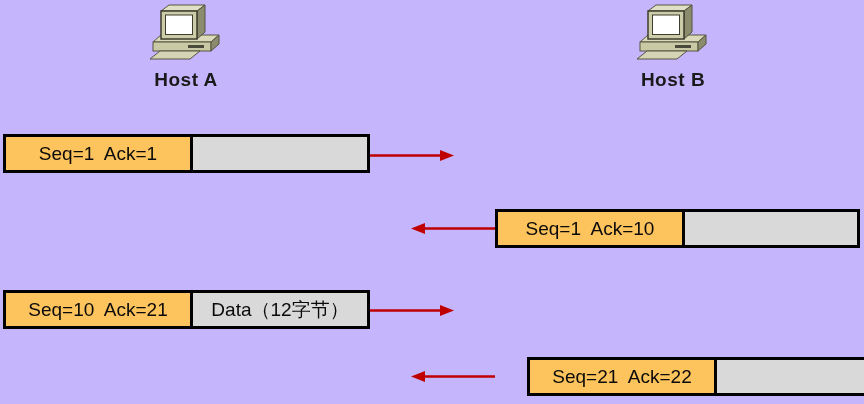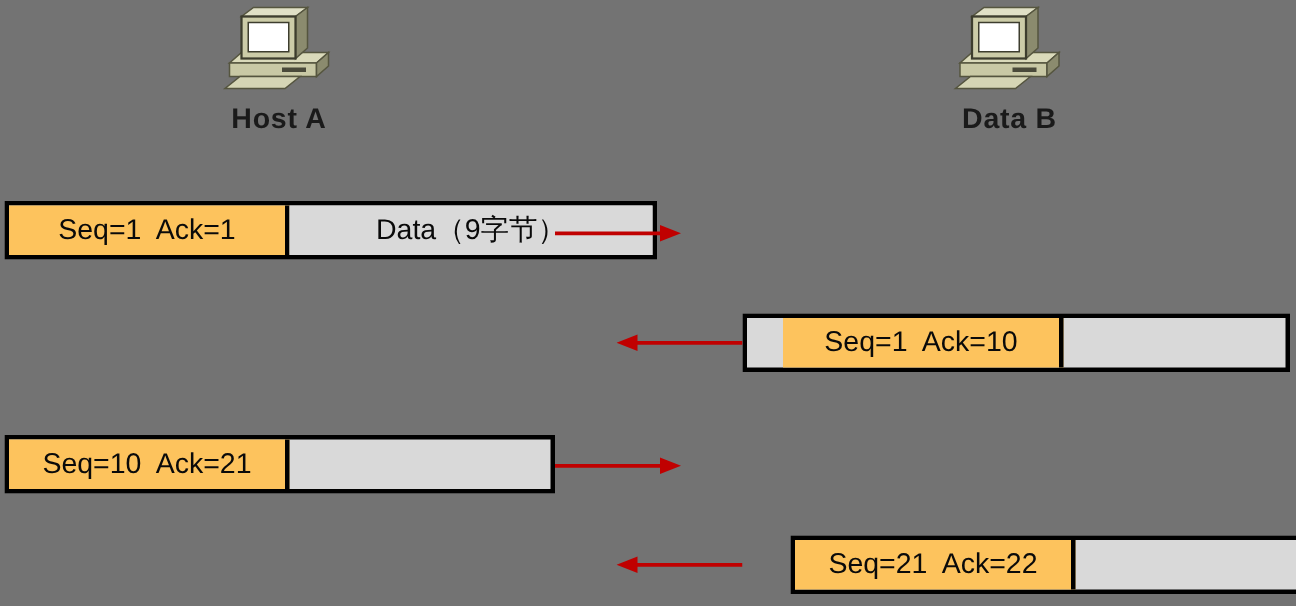--- a/index.html
+++ b/index.html
@@ -3,21 +3,21 @@
 <meta charset="utf-8">
 <style>
   * { margin: 0; padding: 0; box-sizing: border-box; }
   html, body { background: #ffffff; }
   body { font-family: "Liberation Sans", "DejaVu Sans", sans-serif; }
 
   .canvas {
     position: relative;
     width: 864px;
     height: 404px;
-    background: #737373;
+    background: #c4b5fd;
     overflow: hidden;
   }
 
   
   .host {
     position: absolute;
     width: 142px;
     text-align: center;
   }
   .host-a { left: 115px; top: 4px; }
@@ -32,22 +32,22 @@
   }
 
   
   .msg {
     position: absolute;
     display: flex;
     height: 39px;
     border: 3px solid var(--border, #000000);
     background: var(--data-fill, #D9D9D9);
   }
-  .msg-1 { left: 3px;   top: 134px; width: 435px; }
-  .msg-2 { left: 495px; top: 209px; width: 365px; padding-left: 24px; }
+  .msg-1 { left: 3px;   top: 134px; width: 367px; }
+  .msg-2 { left: 495px; top: 209px; width: 365px; }
   .msg-3 { left: 3px;   top: 290px; width: 367px; }
   .msg-4 { left: 495px; top: 357px; width: 365px; margin-left: 32px; }
 
   .seg {
     display: flex;
     align-items: center;
     justify-content: center;
     font-size: 19px;
     color: #0a0a0a;
     white-space: pre;
@@ -101,46 +101,46 @@
       <polygon points="5,38 63,38 71,31 13,31" fill="#DADABA" stroke="#55553F" stroke-width="1"></polygon>
       <polygon points="13,7 49,7 57,1 21,1" fill="#E0E0C6" stroke="#55553F" stroke-width="1"></polygon>
       <polygon points="49,7 57,1 57,28 49,35" fill="#8B8B6E" stroke="#55553F" stroke-width="1"></polygon>
       <rect x="13" y="7" width="36" height="28" fill="#CCCCA8" stroke="#3d3d2e" stroke-width="1.5"></rect>
       <rect x="17.5" y="11" width="27" height="19.5" fill="#ffffff" stroke="#3d3d2e" stroke-width="1"></rect>
       <rect x="5" y="38" width="58" height="9" fill="#C9C9A5" stroke="#55553F" stroke-width="1"></rect>
       <polygon points="63,38 71,31 71,40 63,47" fill="#8B8B6E" stroke="#55553F" stroke-width="1"></polygon>
       <rect x="40" y="41" width="16" height="3" fill="#4a4a3a"></rect>
       <polygon points="12,47 52,47 42,55 2,55" fill="#D5D5B5" stroke="#55553F" stroke-width="1"></polygon>
     </svg>
-    <div class="host-label">Data B</div>
+    <div class="host-label">Host B</div>
   </div>
 
   <div class="msg msg-1">
     <div class="seg seg-header">Seq=1  Ack=1</div>
-    <div class="seg seg-data">Data（9字节）</div>
   </div>
   <div class="arrow arrow-1">
     <svg width="84" height="15" viewBox="0 0 84 15">
       <line x1="0" y1="7.5" x2="71" y2="7.5" stroke="#C00000" stroke-width="2.5"></line>
       <polygon points="70,2 84,7.5 70,13" fill="#C00000"></polygon>
     </svg>
   </div>
 
   <div class="msg msg-2">
     <div class="seg seg-header">Seq=1  Ack=10</div>
   </div>
   <div class="arrow arrow-2">
     <svg width="84" height="15" viewBox="0 0 84 15">
       <line x1="13" y1="7.5" x2="84" y2="7.5" stroke="#C00000" stroke-width="2.5"></line>
       <polygon points="14,2 0,7.5 14,13" fill="#C00000"></polygon>
     </svg>
   </div>
 
   <div class="msg msg-3">
     <div class="seg seg-header">Seq=10  Ack=21</div>
+    <div class="seg seg-data">Data（12字节）</div>
   </div>
   <div class="arrow arrow-3">
     <svg width="84" height="15" viewBox="0 0 84 15">
       <line x1="0" y1="7.5" x2="71" y2="7.5" stroke="#C00000" stroke-width="2.5"></line>
       <polygon points="70,2 84,7.5 70,13" fill="#C00000"></polygon>
     </svg>
   </div>
 
   <div class="msg msg-4">
     <div class="seg seg-header">Seq=21  Ack=22</div>

